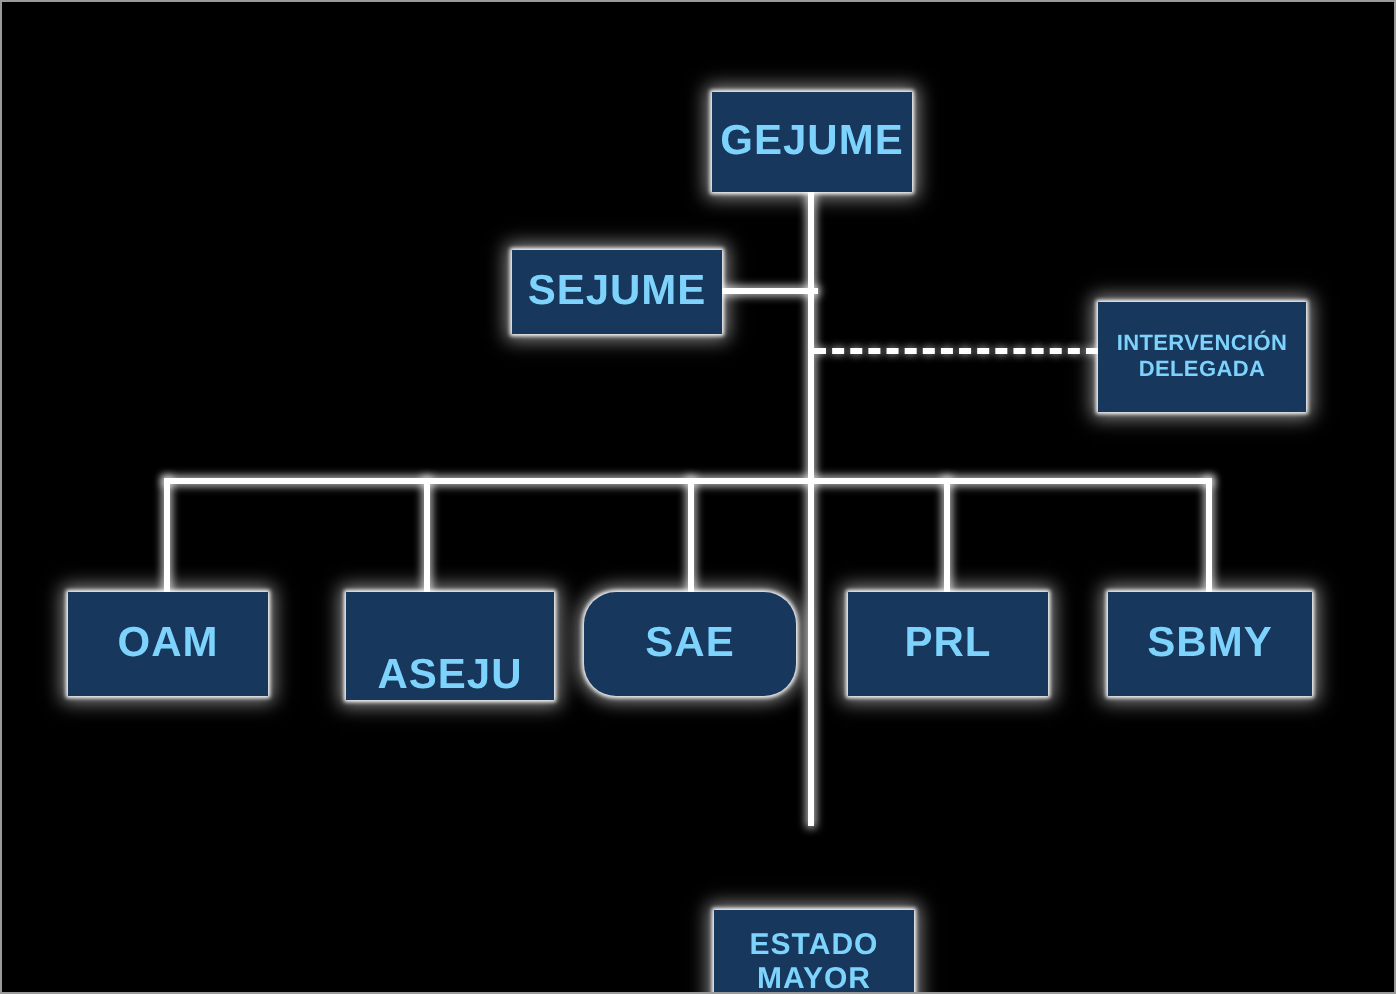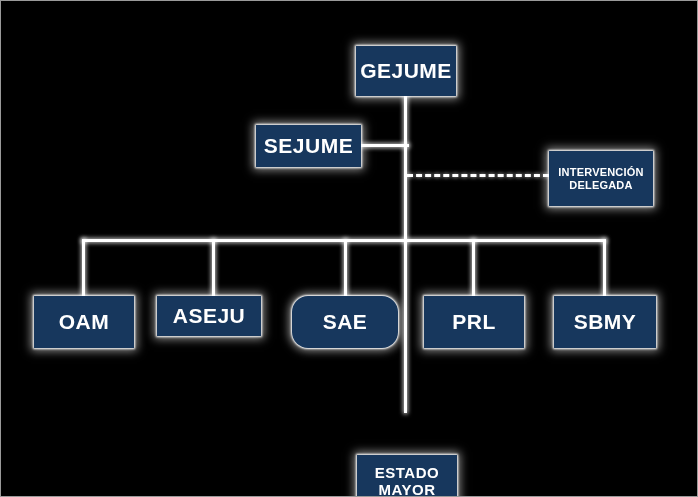--- a/index.html
+++ b/index.html
@@ -25,21 +25,21 @@
   .line.v { width: 3px; }
   .dashed-line {
     position: absolute;
     height: 0;
     border-top: 3px dashed #ffffff;
     filter: drop-shadow(0 0 2px rgba(255,255,255,0.8));
   }
   .node {
     position: absolute;
     background: #17375d;
-    color: #ffffff;
+    color: #7dd3fc;
     display: flex;
     align-items: center;
     justify-content: center;
     text-align: center;
     font-weight: bold;
     line-height: 1.15;
     letter-spacing: 0.5px;
     box-shadow: 0 0 2px 1px #ffffff, 0 0 9px 3px rgba(255,255,255,0.55);
   }
   .node span {
@@ -74,21 +74,21 @@
   </div>
 
   <div class="node fs-small" style="left:548px; top:150px; width:104px; height:55px;">
     <span>INTERVENCIÓN DELEGADA</span>
   </div>
 
   <div class="node fs-main" style="left:33px; top:295px; width:100px; height:52px;">
     <span>OAM</span>
   </div>
 
-  <div class="node fs-main" style="left:156px; top:295px; width:104px; height:40px;">
+  <div class="node fs-main" style="left:172px; top:295px; width:104px; height:54px;align-items:flex-end;">
     <span>ASEJU</span>
   </div>
 
   <div class="node fs-main" style="left:291px; top:295px; width:106px; height:52px;border-radius:16px;">
     <span>SAE</span>
   </div>
 
   <div class="node fs-main" style="left:423px; top:295px; width:100px; height:52px;">
     <span>PRL</span>
   </div>

